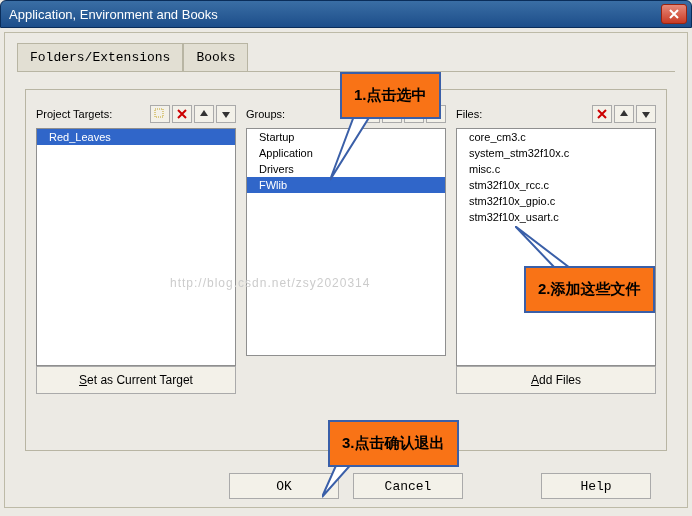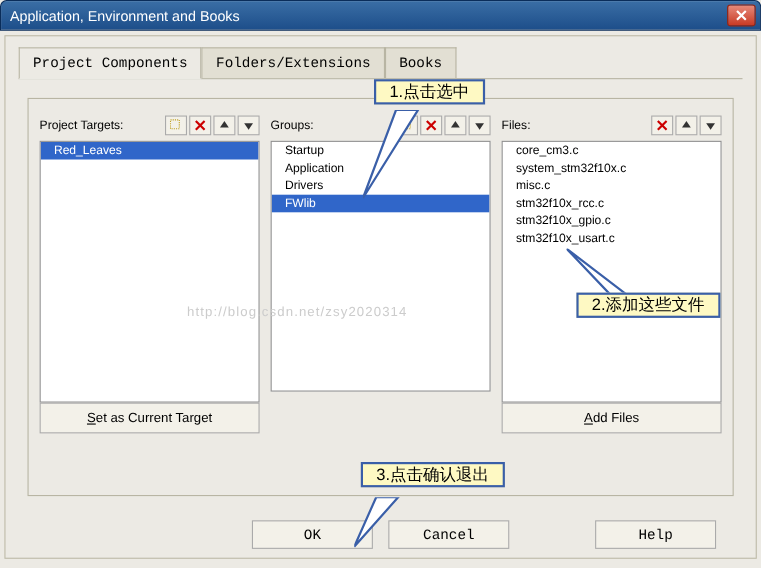--- a/index.html
+++ b/index.html
@@ -20,21 +20,21 @@
 .col-head{display:flex;align-items:center;margin-bottom:4px;height:20px}
 .col-label{flex:1;font-size:11px}
 .tbtn{width:20px;height:18px;border:1px solid #aaa;background:#f3f1e9;margin-left:2px;display:flex;align-items:center;justify-content:center;cursor:pointer}
 .listbox{flex:1;background:#fff;border:1px solid #8f8f8f;overflow:hidden;position:relative}
 .item{padding:2px 12px;font-size:11px;white-space:nowrap}
 .item.sel{background:#3066c9;color:#fff}
 .col-btn{height:28px;border:1px solid #aaa;background:#f3f1e9;cursor:pointer;display:flex;align-items:center;justify-content:center}
 .bottom-btns{position:absolute;bottom:8px;left:0;right:0;display:flex;justify-content:center;gap:14px;padding:0 20px}
 .btn{width:110px;height:26px;border:1px solid #aaa;background:#f3f1e9;cursor:pointer;font-family:"Courier New",monospace;font-size:13px;display:flex;align-items:center;justify-content:center}
 .btn.help{position:absolute;right:36px}
-.callout{position:absolute;background:#fef9c3;border:2px solid #3a5fa8;padding:0 12px;font-size:15px;font-weight:normal;color:#000;z-index:10}
+.callout{position:absolute;background:#f97316;border:2px solid #3a5fa8;padding:12px 12px;font-size:15px;font-weight:bold;color:#000;z-index:10}
 .callout::after{content:"";position:absolute;width:0;height:0}
 .c1{left:340px;top:72px}
 .c1-tail{position:absolute;left:330px;top:100px;z-index:9}
 .c2{left:524px;top:266px}
 .c2-tail{position:absolute;left:515px;top:226px;z-index:9}
 .c3{left:328px;top:420px}
 .c3-tail{position:absolute;left:322px;top:452px;z-index:9}
 .watermark{position:absolute;left:170px;top:276px;color:#ccc;font-size:12px;font-family:Liberation Sans, sans-serif;letter-spacing:1px;pointer-events:none;z-index:5}
 .und{text-decoration:underline}
 </style>
@@ -45,21 +45,20 @@
   <span class="title">Application, Environment and Books</span>
   <div class="close-btn">
     <svg viewBox="0 0 10 10">
         <path d="M1 1L9 9M9 1L1 9" stroke="#fff" stroke-width="2"></path>
       </svg>
   </div>
 </div>
 
 <div class="content">
   <div class="tabs">
-    <div class="tab active">Project Components</div>
     <div class="tab">Folders/Extensions</div>
     <div class="tab">Books</div>
   </div>
   <div class="tabline"></div>
 
   <div class="panel">
     <div class="cols">
 
       <div class="col">
         <div class="col-head">

